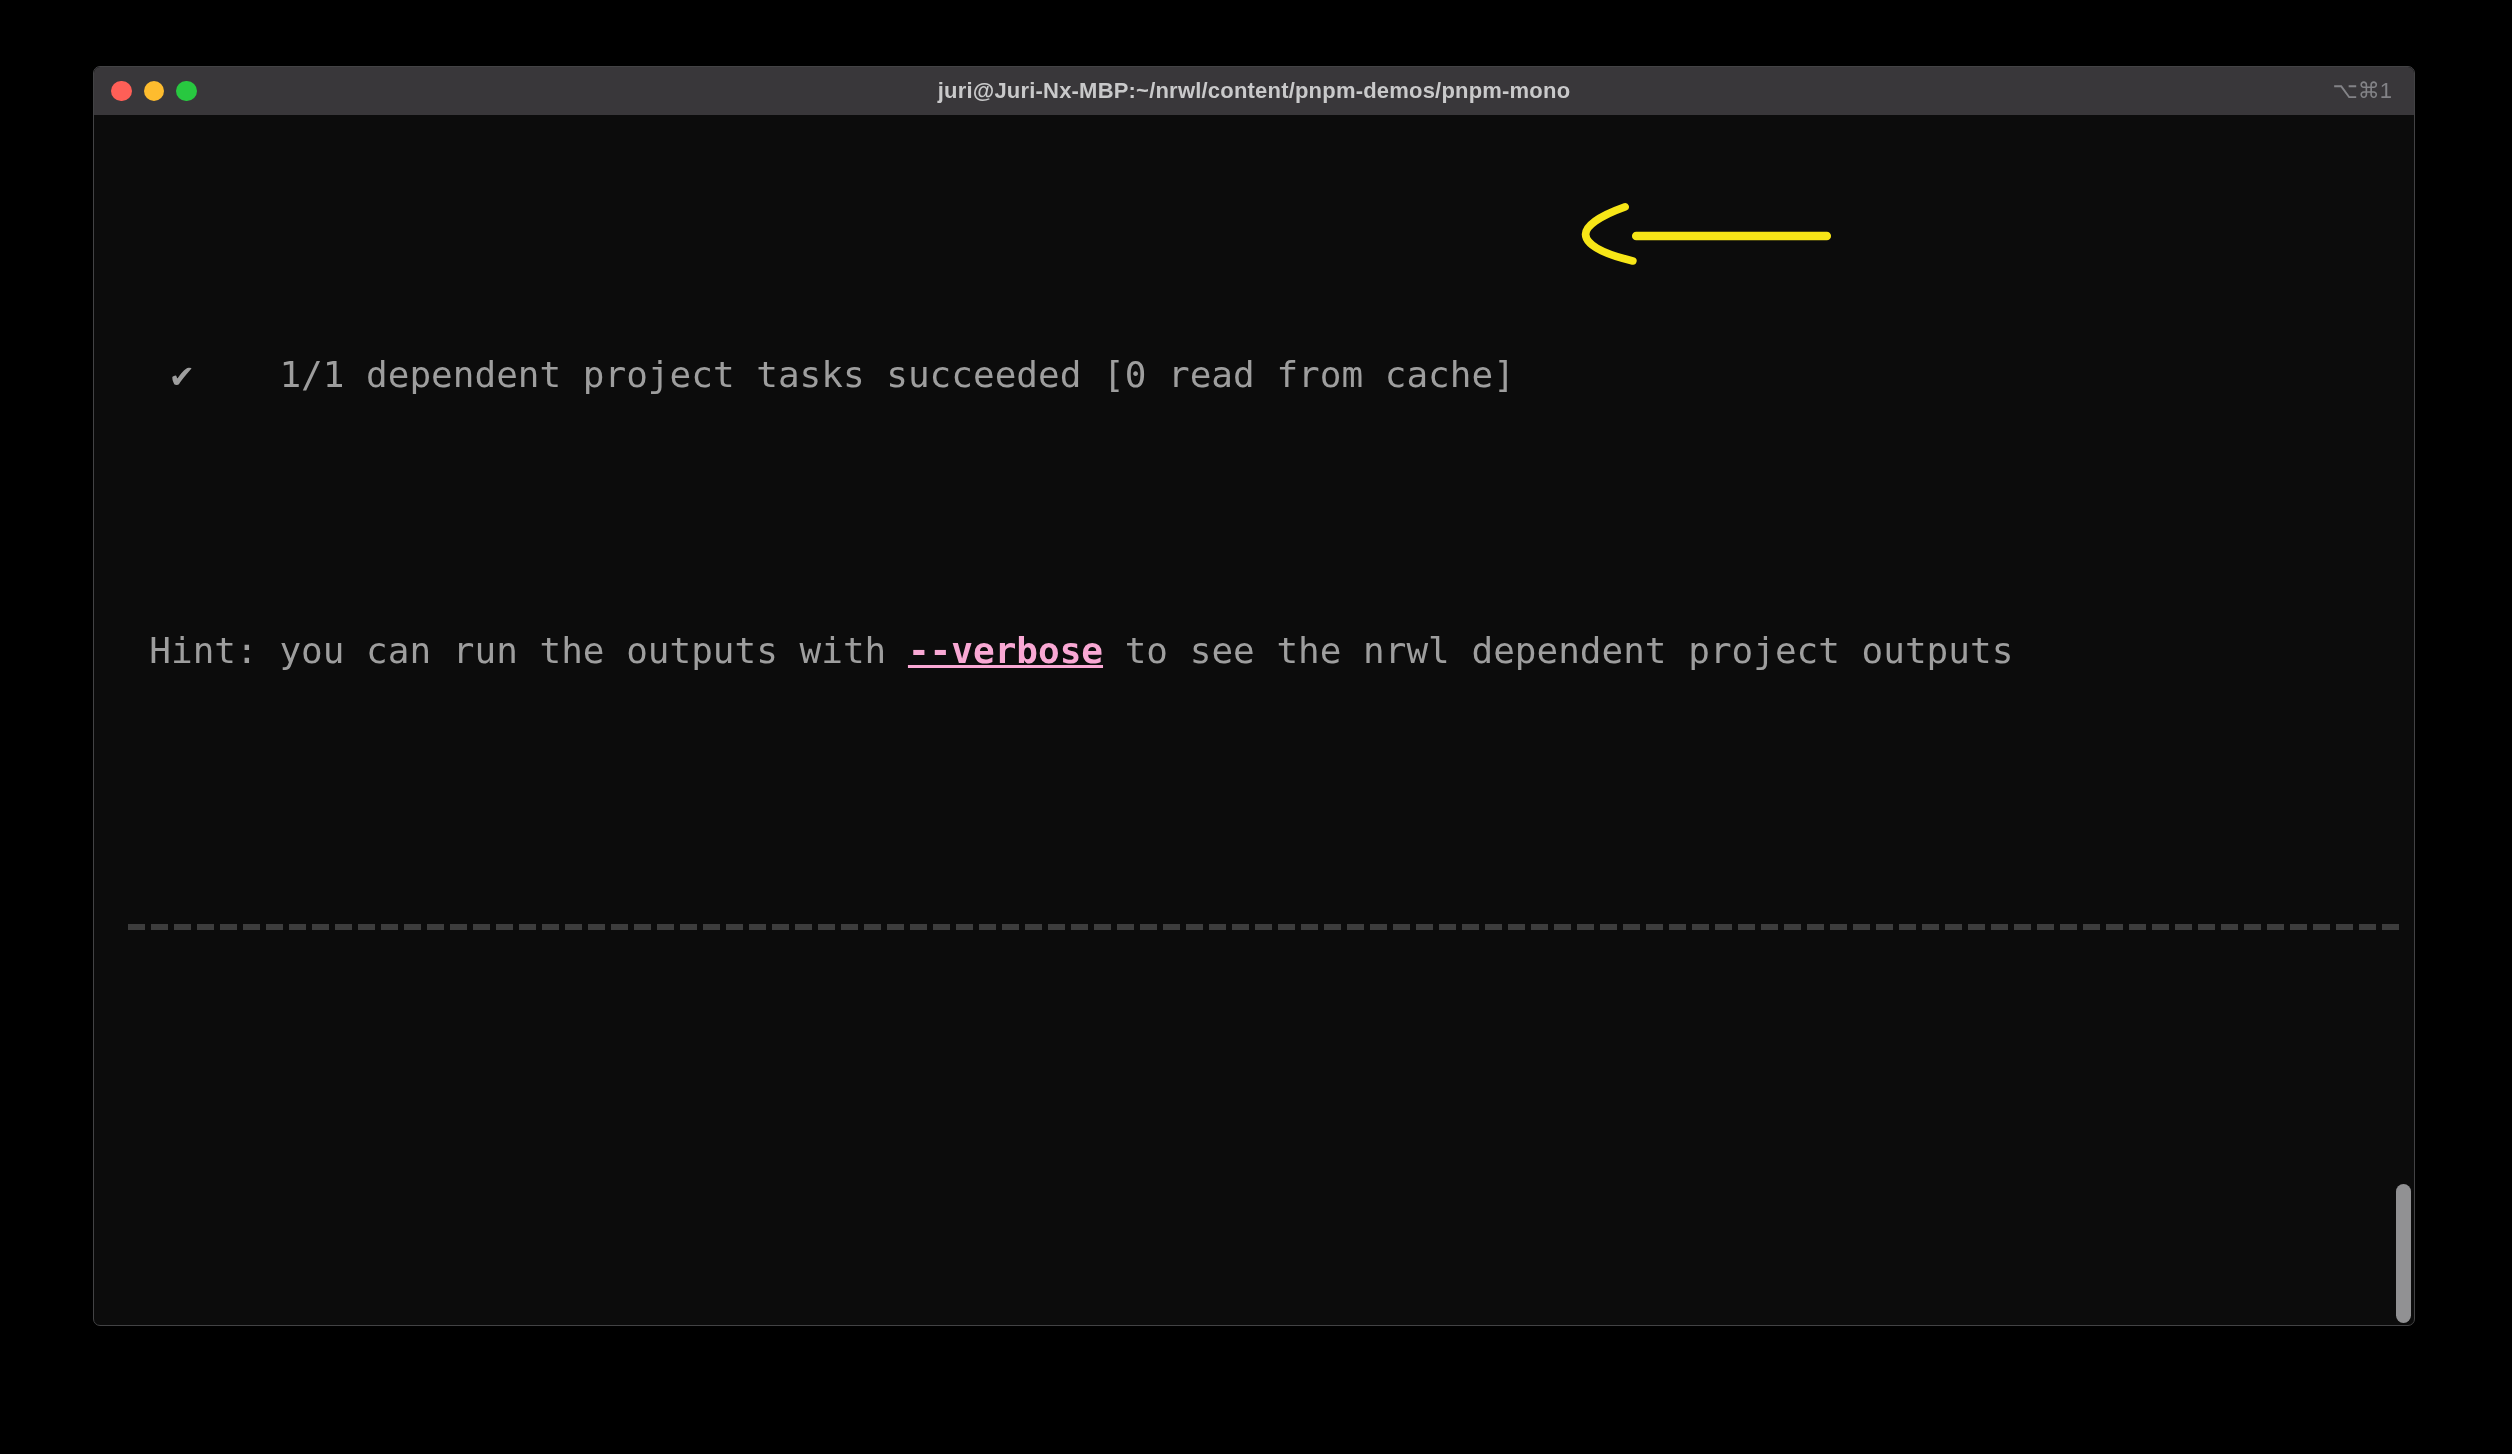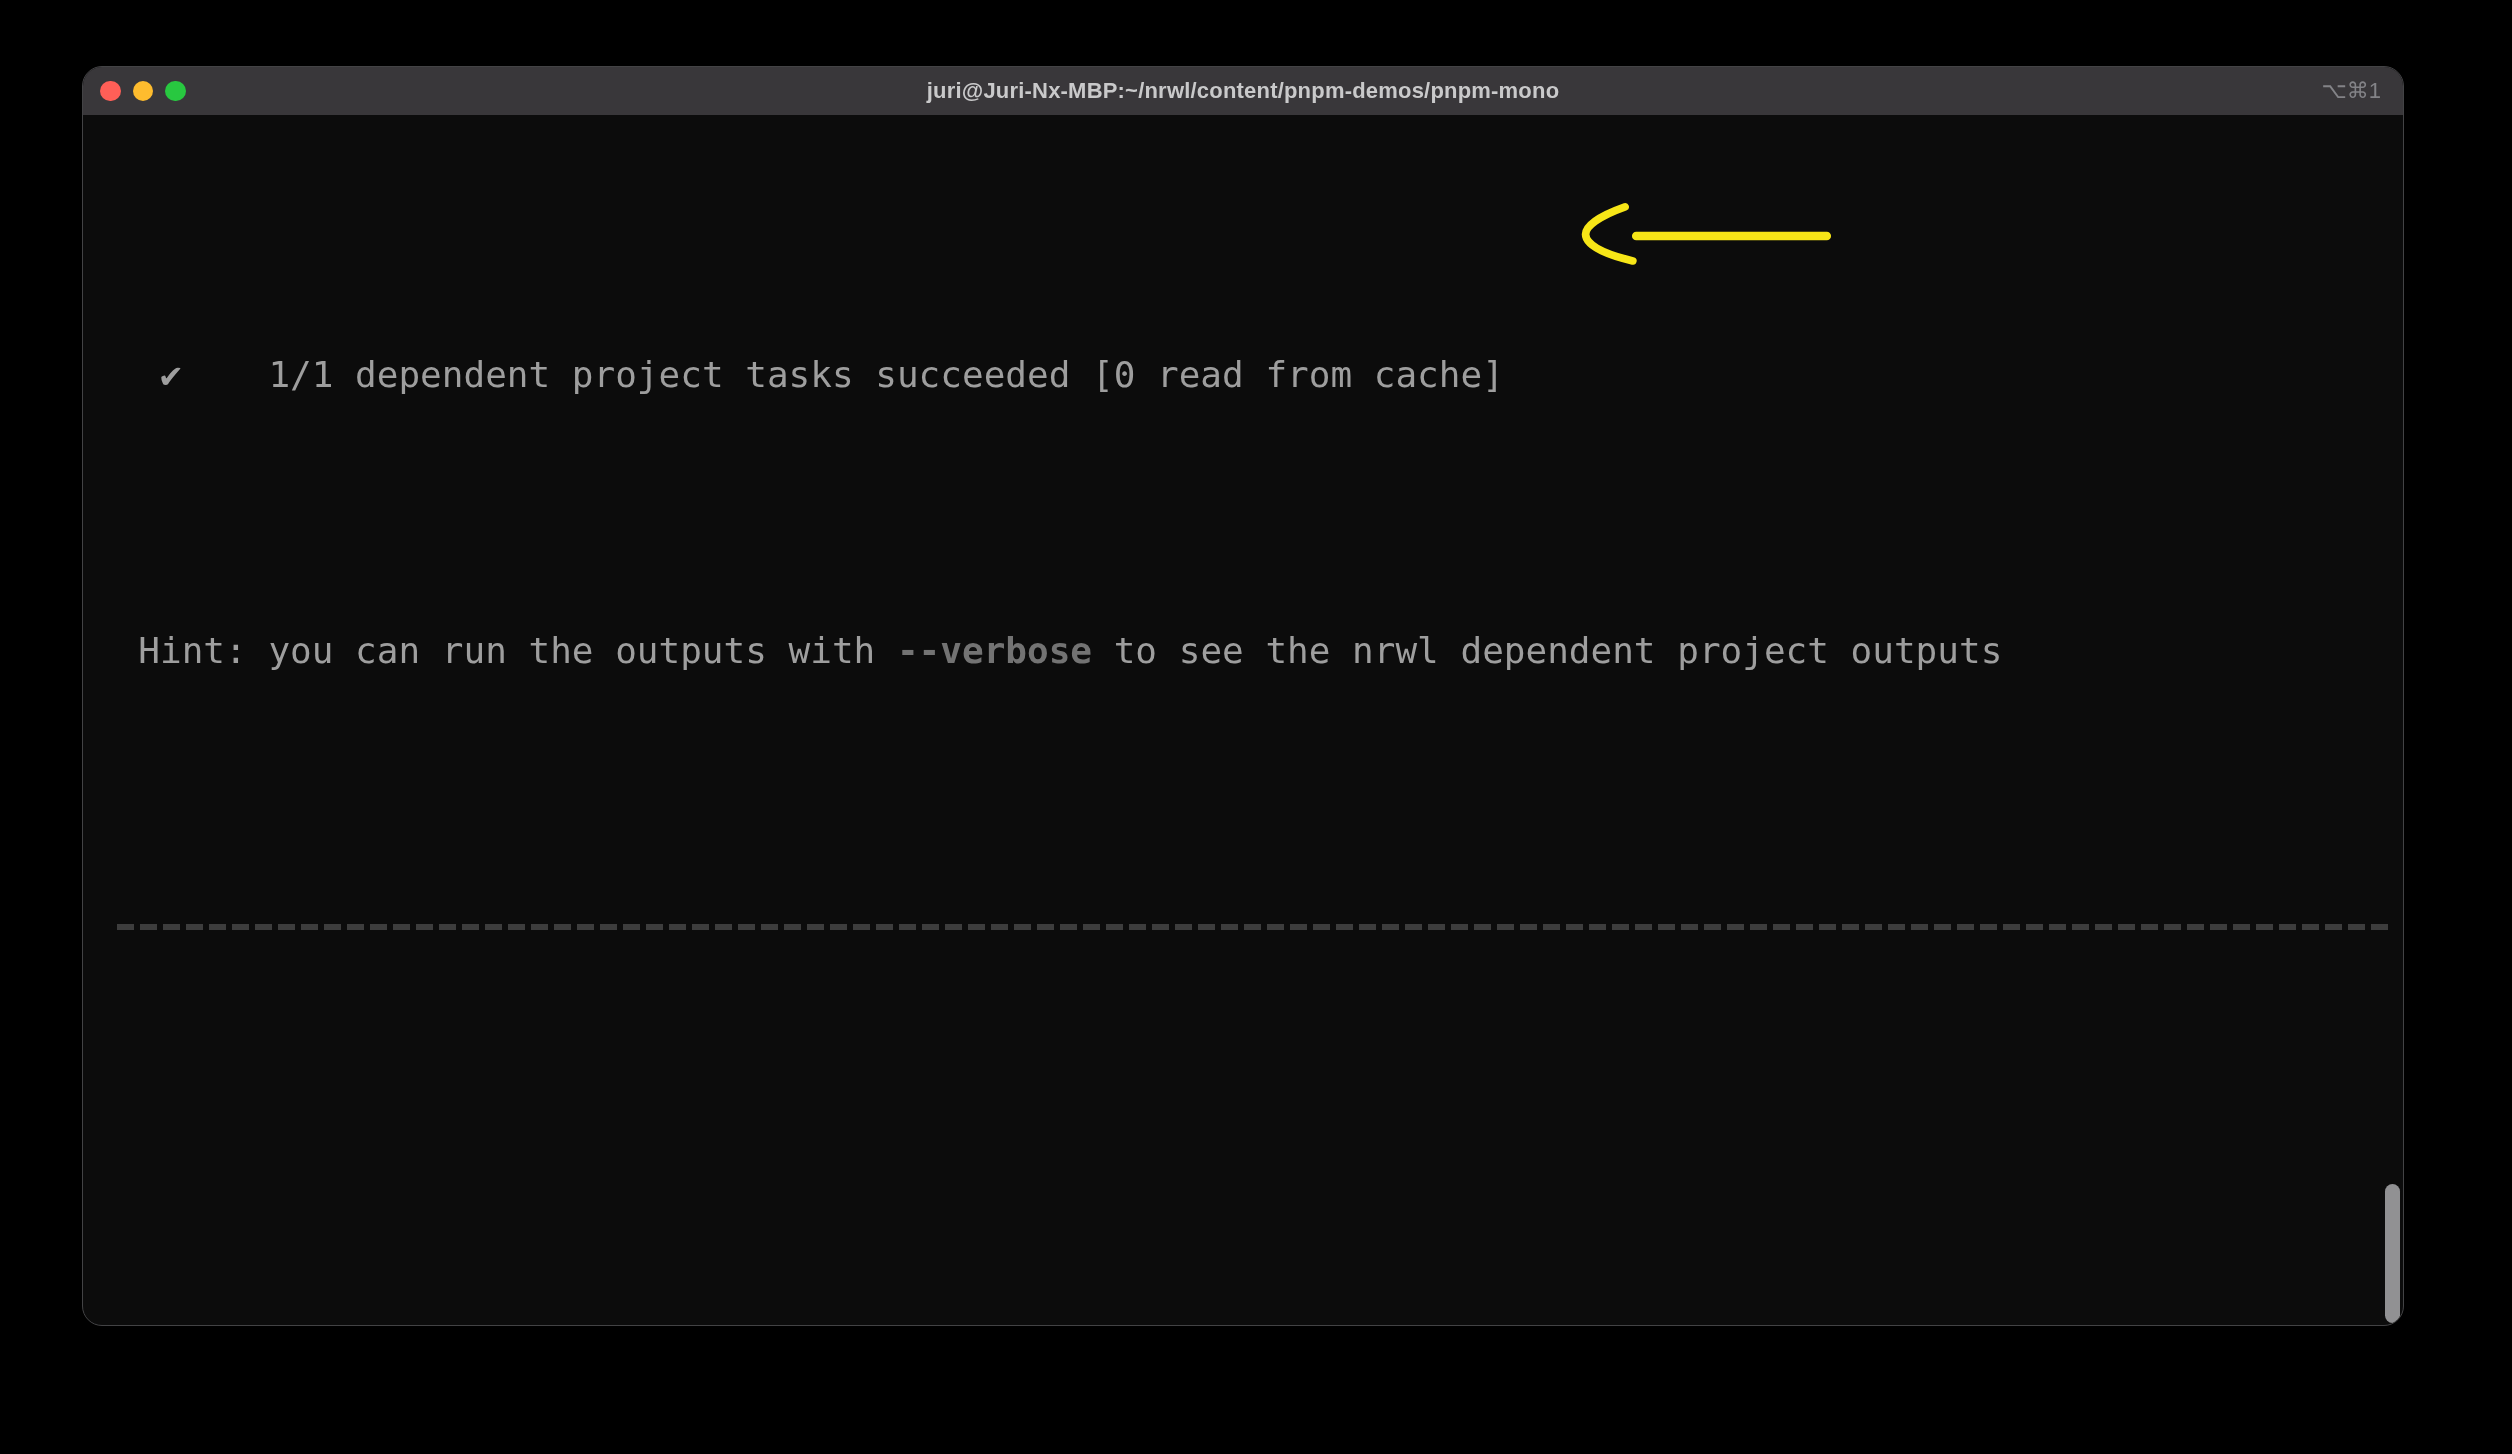--- a/index.html
+++ b/index.html
@@ -1,21 +1,21 @@
 <!DOCTYPE html>
 <html style="font-size:13.7px"><head>
 <meta charset="utf-8">
 <style>
   * { margin:0; padding:0; box-sizing:border-box; }
   html,body { width:2512px; height:1454px; background:#000; overflow:hidden; }
   body { font-family:"DejaVu Sans Mono", monospace; }
 
   .window {
-    position:absolute; left:82px; top:66px; width:2322px; height:1260px;
-    background:#0c0c0c; border-radius:20px; border:1.7px solid #434345;
+    position:absolute; left:93px; top:66px; width:2322px; height:1260px;
+    background:#0c0c0c; border-radius:7px; border:1.7px solid #434345;
     overflow:hidden;
   }
   .titlebar {
     position:relative; height:48px; background:#39373a;
     display:flex; align-items:center; justify-content:center;
   }
   .traffic { position:absolute; left:17px; top:0; height:48px; display:flex; align-items:center; gap:12px; }
   .traffic span { width:20.6px; height:20.6px; border-radius:50%; display:block; }
   .t-red { background:#ff5f57; }
   .t-yellow { background:#febc2e; }
@@ -31,21 +31,21 @@
 
   .content {
     position:relative; padding:6.9px 0 0 12px;
     font-size:36px; line-height:46px; white-space:pre;
     color:#d5d3d0; width:100%; height:1212px; overflow:hidden;
   }
   .row { height:46px; }
 
   .c-white  { color:#e9e7e4; font-weight:bold; }
   .c-gray   { color:#9e9e9e; }
-  .c-bwhite { color:#737373; font-weight:bold; }
+  .c-bwhite { color:#f9a8d4; font-weight:bold;text-decoration:underline; }
   .c-chev   { color:#5bc420; font-weight:bold; }
 
   .sep { height:5.2px; margin:20.6px 0 0 22px; width:2277px;
          background:repeating-linear-gradient(90deg,#3d3d3d 0 17px,transparent 17px 23px); }
 
   .scrollbar-thumb {
     position:absolute; right:3.4px; top:1117px; width:14.6px; height:139px;
     border-radius:7.7px; background:#919193;
   }
 

